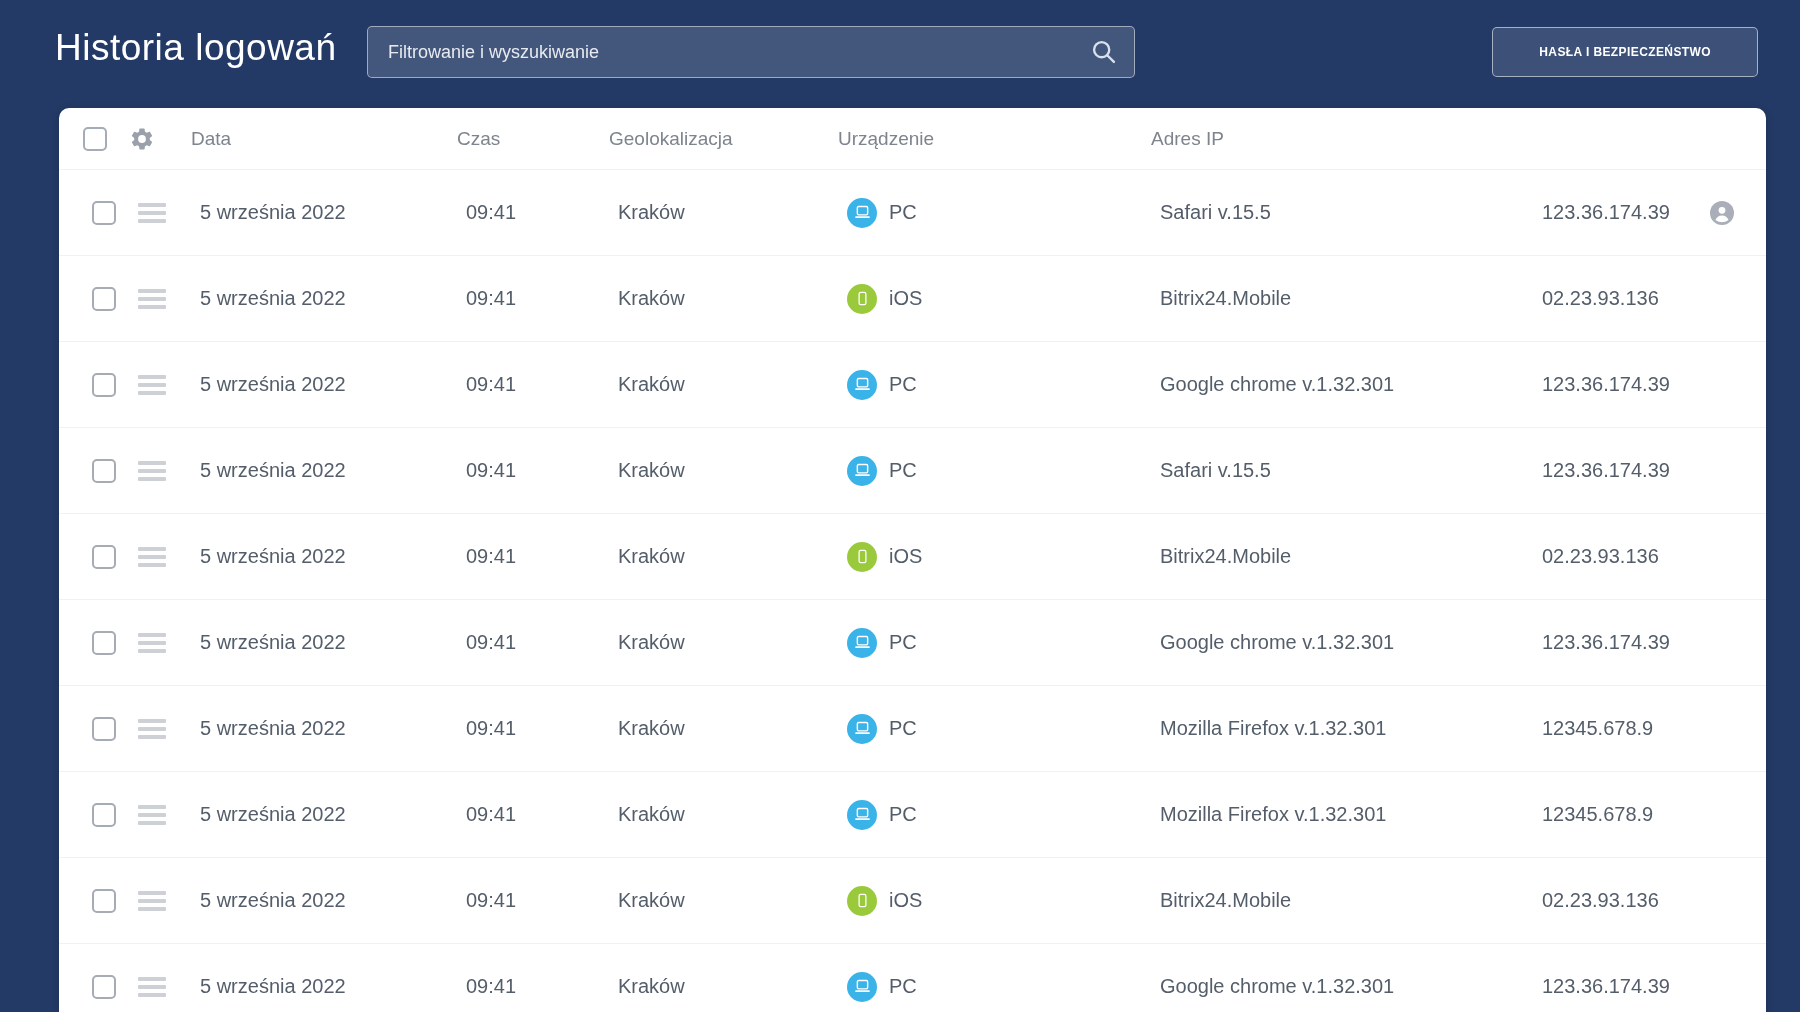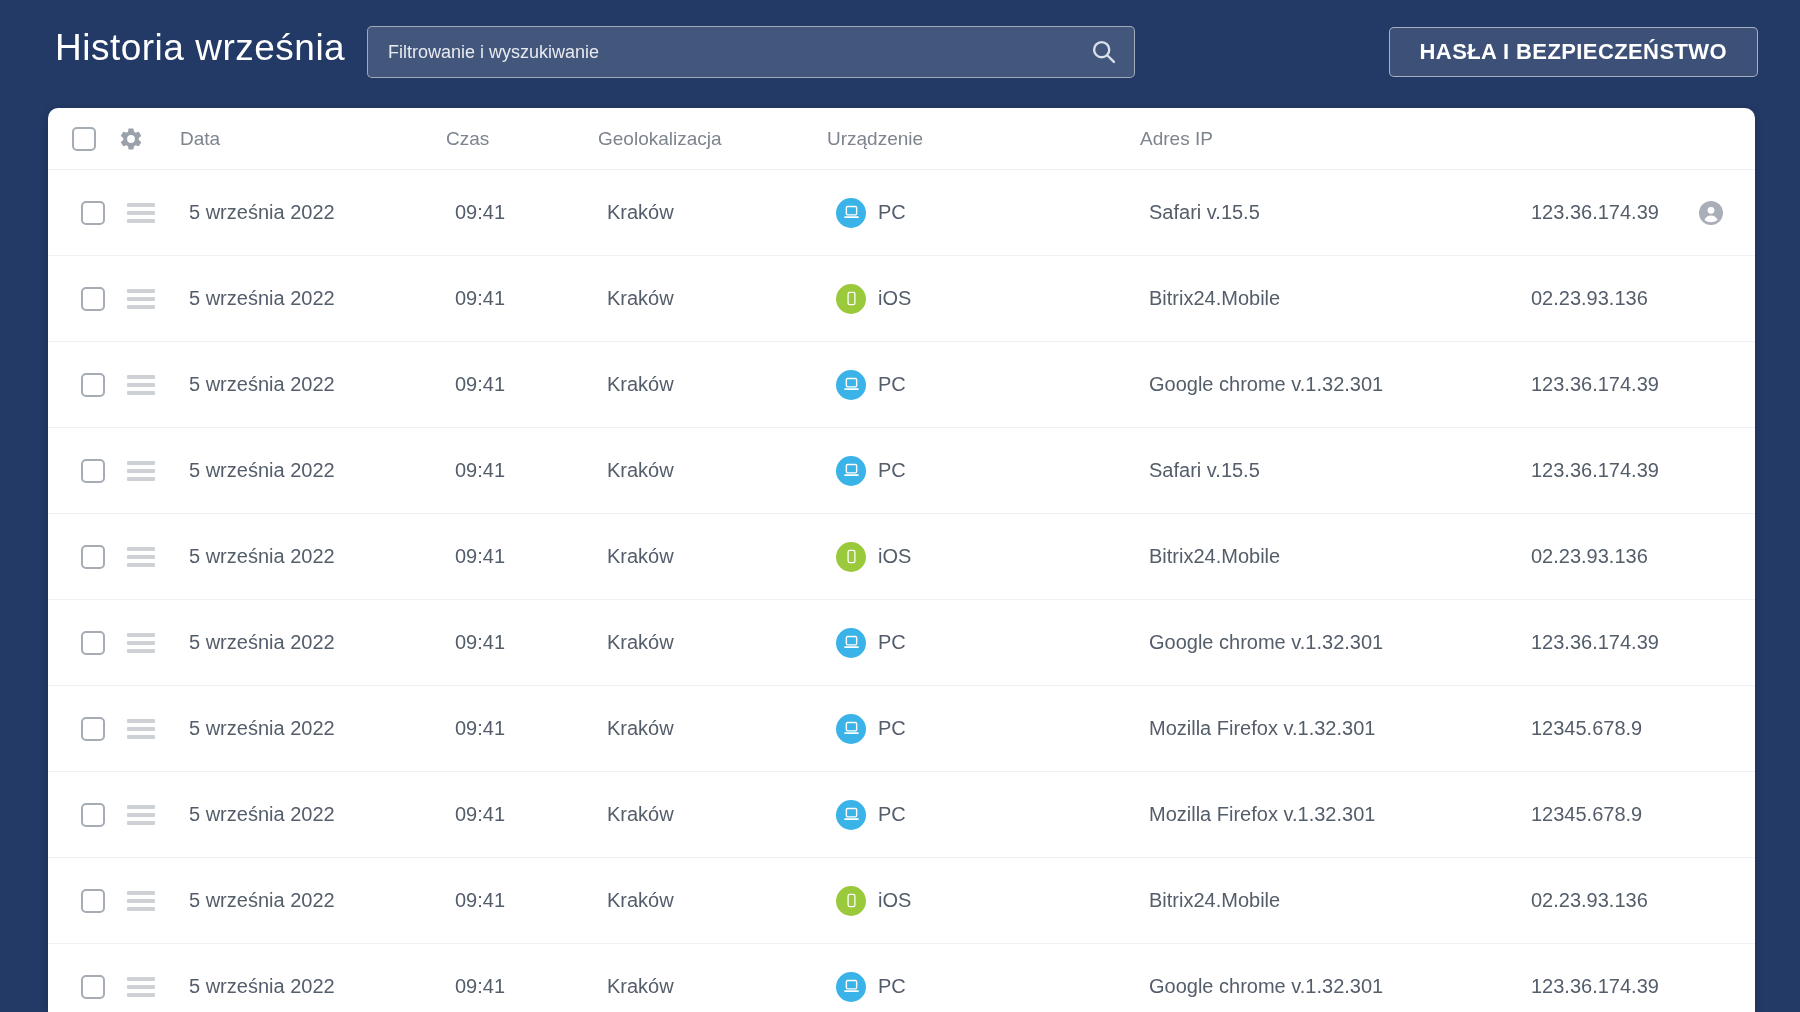--- a/index.html
+++ b/index.html
@@ -29,32 +29,32 @@
     background: transparent; border: none; outline: none;
     padding: 0 20px;
     font-family: "Liberation Sans", sans-serif;
     font-size: 18px; color: #ffffff;
   }
   .search-input::placeholder { color: rgba(255,255,255,0.88); opacity: 1; }
   .search-icon { display: flex; align-items: center; padding-right: 16px; cursor: pointer; }
 
   .security-btn {
     position: absolute; right: 42px; top: 27px;
-    height: 50px; padding: 0 30px;
+    height: 50px; padding: 0 46px;
     background: rgba(255,255,255,0.12);
     border: 1px solid rgba(255,255,255,0.55);
     border-radius: 5px;
     color: #ffffff; font-family: "Liberation Sans", sans-serif;
-    font-size: 22px; font-weight: 700; letter-spacing: 0.4px;
+    font-size: 12px; font-weight: 700; letter-spacing: 0.4px;
     cursor: pointer;
   }
 
   
   .card {
-    position: absolute; left: 48px; top: 108px;
+    position: absolute; left: 59px; top: 108px;
     width: 1707px; bottom: 0;
     background: #ffffff;
     border-radius: 10px 10px 0 0;
     box-shadow: 0 2px 8px rgba(0,0,0,0.18);
     overflow: hidden;
   }
   .grid-row {
     display: grid;
     grid-template-columns: 46px 62px 266px 152px 229px 313px 382px 1fr 60px;
     align-items: center;
@@ -90,21 +90,21 @@
     margin-right: 12px; flex: none;
   }
   .device-icon.pc  { background: #3ab3e8; }
   .device-icon.ios { background: #9aca3c; }
 
   .person-col { justify-self: center; display: flex; }
 </style>
 </head>
 <body>
 
-<div class="page-title">Historia września</div>
+<div class="page-title">Historia logowań</div>
 
 <div class="search-box">
   <input class="search-input" type="text" placeholder="Filtrowanie i wyszukiwanie" style="">
   <span class="search-icon">
     <svg width="28" height="28" viewBox="0 0 24 24" fill="none">
       <circle cx="10" cy="10" r="6.5" stroke="#dbe1ec" stroke-width="2"></circle>
       <line x1="15" y1="15" x2="20.5" y2="20.5" stroke="#dbe1ec" stroke-width="2" stroke-linecap="round"></line>
     </svg>
   </span>
 </div>

